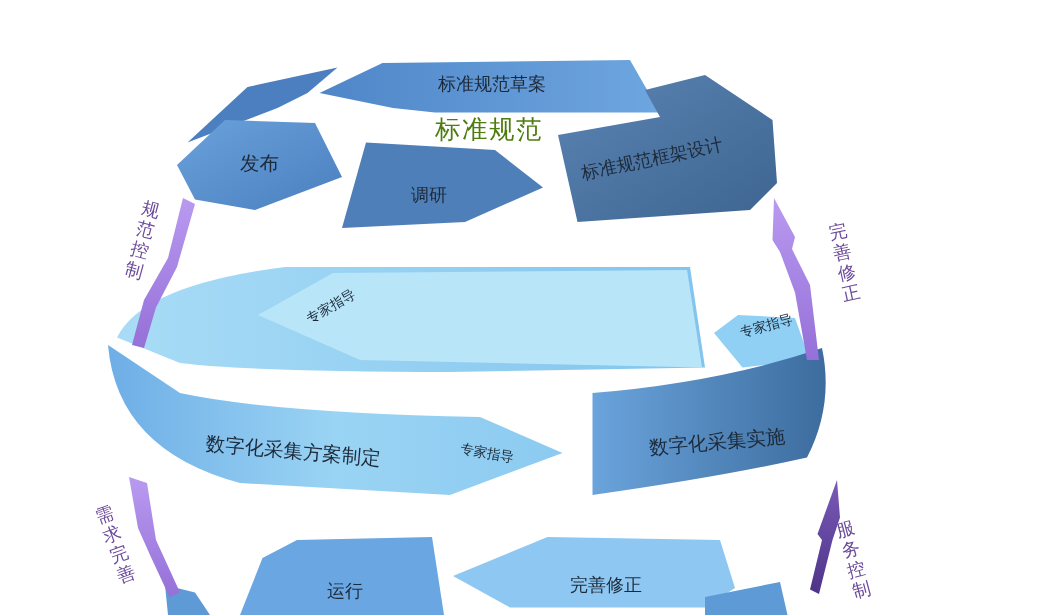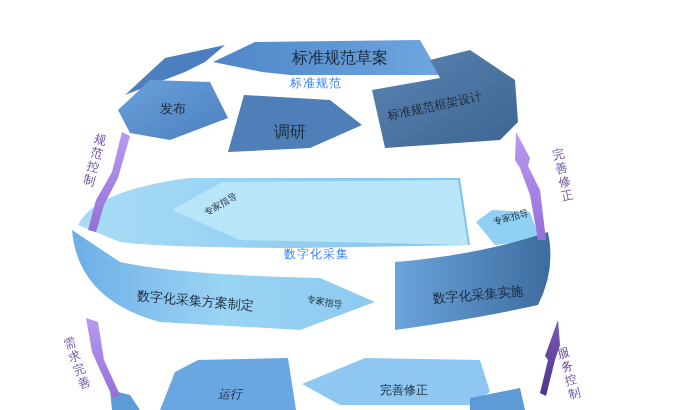--- a/index.html
+++ b/index.html
@@ -2,21 +2,21 @@
 <html><head>
 <meta charset="utf-8">
 <style>
   html, body { margin:0; padding:0; background:#ffffff; }
   body { width:692px; height:410px; overflow:hidden; position:relative;
          font-family:"DejaVu Serif","Liberation Serif",serif; }
   #stage { position:absolute; left:0; top:0; width:692px; height:410px; }
   svg { position:absolute; left:0; top:0; }
   .lbl { position:absolute; white-space:nowrap; color:#1d2a3a; font-size:13px; }
   .lbl-sm { font-size:9px; }
-  .section { position:absolute; white-space:nowrap; color:#3b82f6; font-size:12px; letter-spacing:1px; }
+  .section { position:absolute; white-space:nowrap; color:#4d7c0f; font-size:17px; letter-spacing:1px; }
   .vert { position:absolute; color:#6b4a9a; font-size:12px; line-height:14px; width:14px; text-align:center; }
 </style>
 </head>
 <body>
 
 <div id="stage">
 <svg width="692" height="410" viewBox="0 0 692 410">
   <defs>
     <linearGradient id="gTop" x1="0" y1="0" x2="1" y2="0">
       <stop offset="0" stop-color="#4f86c8"></stop>
@@ -77,34 +77,33 @@
   <polygon points="470,398 520,388 525,410 470,410" fill="#5e9ad6"></polygon>
   <polygon points="110,390 130,395 140,410 112,410" fill="#5e9ad6"></polygon>
 
   <polygon points="88,230 96,200 112,172 122,132 130,136 118,178 104,205 96,232" fill="url(#gPurple)"></polygon>
   <polygon points="516,132 530,158 528,166 540,190 546,240 538,240 530,195 520,168 515,160" fill="url(#gPurple)"></polygon>
   <polygon points="86,318 98,322 104,360 120,395 113,398 100,370 92,352" fill="url(#gPurple)"></polygon>
   <polygon points="540,393 548,360 545,356 558,320 560,345 555,360 546,396" fill="url(#gPurpleDark)"></polygon>
 </svg>
 
 <div class="section" style="left:290px;top:75px;">标准规范</div>
-<div class="section" style="left:284px;top:246px;">数字化采集</div>
 
-<div class="lbl" style="left:292px;top:48px;font-size:16px;">标准规范草案</div>
+<div class="lbl" style="left:292px;top:48px;font-size:12px;">标准规范草案</div>
 <div class="lbl" style="left:160px;top:100px;">发布</div>
-<div class="lbl" style="left:274px;top:122px;font-size:16px;">调研</div>
+<div class="lbl" style="left:274px;top:122px;font-size:12px;">调研</div>
 <div class="lbl" style="left:386px;top:108px;font-size:12px;transform:rotate(-12deg);transform-origin:left top;">标准规范框架设计</div>
 
 <div class="lbl" style="left:138px;top:287px;transform:rotate(5deg);transform-origin:left top;">数字化采集方案制定</div>
 <div class="lbl" style="left:432px;top:290px;transform:rotate(-5deg);transform-origin:left top;">数字化采集实施</div>
 
 <div class="lbl lbl-sm" style="left:202px;top:208px;transform:rotate(-30deg);transform-origin:left top;">专家指导</div>
 <div class="lbl lbl-sm" style="left:492px;top:216px;transform:rotate(-15deg);transform-origin:left top;">专家指导</div>
 <div class="lbl lbl-sm" style="left:308px;top:293px;transform:rotate(10deg);transform-origin:left top;">专家指导</div>
 
-<div class="lbl" style="left:218px;top:386px;font-size:12px;font-style:italic;">运行</div>
+<div class="lbl" style="left:218px;top:386px;font-size:12px;">运行</div>
 <div class="lbl" style="left:380px;top:382px;font-size:12px;">完善修正</div>
 
 <div class="vert" style="left:88px;top:132px;transform:rotate(15deg);">规范控制</div>
 <div class="vert" style="left:556px;top:147px;transform:rotate(-12deg);">完善修正</div>
 <div class="vert" style="left:70px;top:335px;transform:rotate(-20deg);">需求完善</div>
 <div class="vert" style="left:562px;top:345px;transform:rotate(-15deg);">服务控制</div>
 </div>
 
 </body></html>

